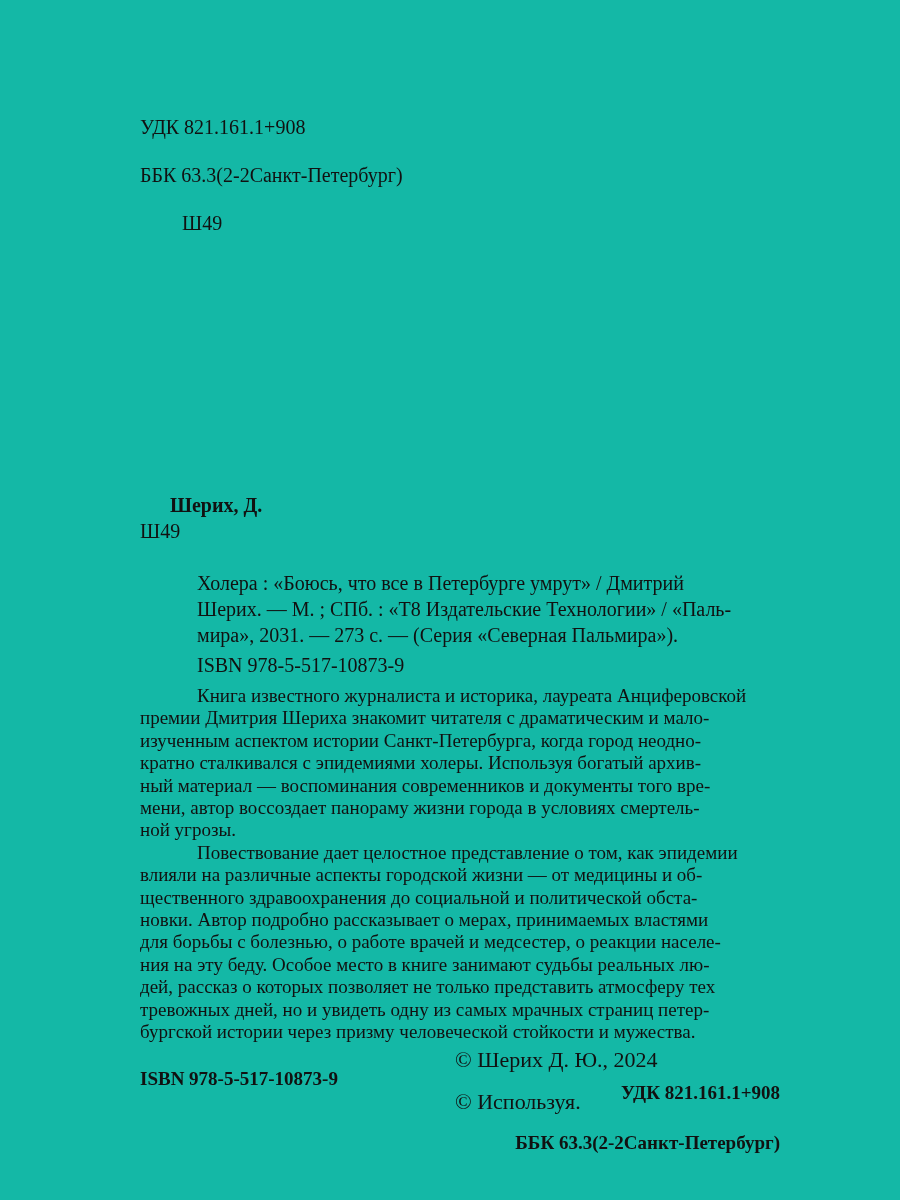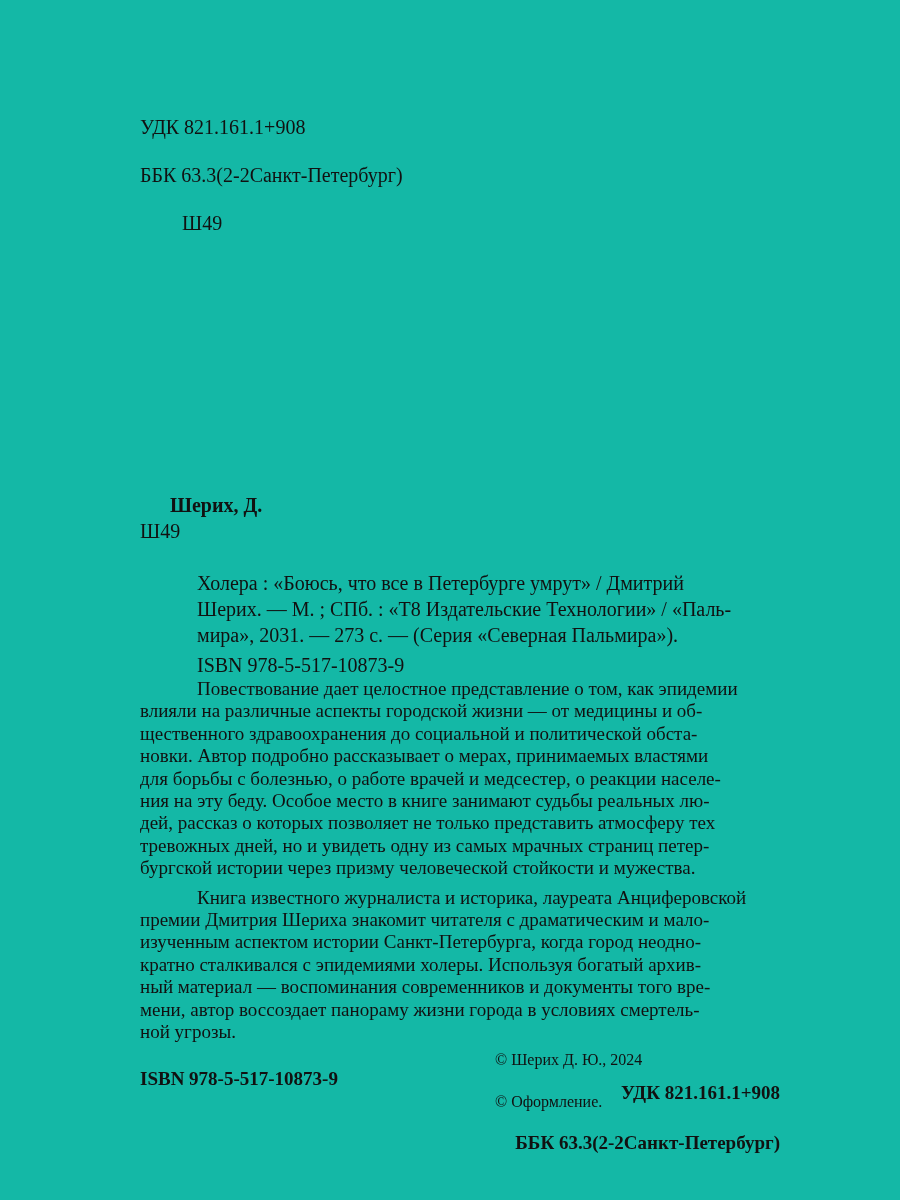--- a/index.html
+++ b/index.html
@@ -72,24 +72,23 @@
     font-weight: bold;
     font-size: 19px;
     line-height: 25px;
     white-space: pre-line;
   }
   
   .copyright-block {
     position: absolute;
     left: 455px;
     top: 1028px;
-    font-size: 16px;
+    font-size: 22px;
     line-height: 21px;
     white-space: pre-line;
-    margin-left: 40px;
   }
   .bottom-row {
     position: absolute;
     left: 140px;
     top: 1068px;
     width: 637px;
     display: flex;
     justify-content: space-between;
     align-items: baseline;
     font-size: 19px;
@@ -115,45 +114,45 @@
 
     <div class="catalog-entry">
       <span class="entry-code">Ш49</span>
       <span>Холера : «Боюсь, что все в Петербурге умрут» / Дмитрий
 Шерих. — М. ; СПб. : «Т8 Издательские Технологии» / «Паль-
 мира», 2031. — 273 с. — (Серия «Северная Пальмира»).</span>
     </div>
 
     <div class="isbn-entry">ISBN 978-5-517-10873-9</div>
 
+    <p class="annotation first">Книга известного журналиста и историка, лауреата Анциферовской
+премии Дмитрия Шериха знакомит читателя с драматическим и мало-
+изученным аспектом истории Санкт-Петербурга, когда город неодно-
+кратно сталкивался с эпидемиями холеры. Используя богатый архив-
+ный материал — воспоминания современников и документы того вре-
+мени, автор воссоздает панораму жизни города в условиях смертель-
+ной угрозы.</p>
     <p class="annotation">Повествование дает целостное представление о том, как эпидемии
 влияли на различные аспекты городской жизни — от медицины и об-
 щественного здравоохранения до социальной и политической обста-
 новки. Автор подробно рассказывает о мерах, принимаемых властями
 для борьбы с болезнью, о работе врачей и медсестер, о реакции населе-
 ния на эту беду. Особое место в книге занимают судьбы реальных лю-
 дей, рассказ о которых позволяет не только представить атмосферу тех
 тревожных дней, но и увидеть одну из самых мрачных страниц петер-
 бургской истории через призму человеческой стойкости и мужества.</p>
-    <p class="annotation first">Книга известного журналиста и историка, лауреата Анциферовской
-премии Дмитрия Шериха знакомит читателя с драматическим и мало-
-изученным аспектом истории Санкт-Петербурга, когда город неодно-
-кратно сталкивался с эпидемиями холеры. Используя богатый архив-
-ный материал — воспоминания современников и документы того вре-
-мени, автор воссоздает панораму жизни города в условиях смертель-
-ной угрозы.</p>
 
     <div class="codes-right">
       <div>УДК 821.161.1+908</div>
       <div>ББК 63.3(2-2Санкт-Петербург)</div>
     </div>
   </div>
 
   <div class="copyright-block">
     <div>© Шерих Д. Ю., 2024</div>
-    <div>© Оформление.</div>
+    <div>© Используя.</div>
   </div>
 
   <div class="bottom-row">
     <div class="isbn-bottom">ISBN 978-5-517-10873-9</div>
   </div>
 
 </div>
 
 </body></html>

